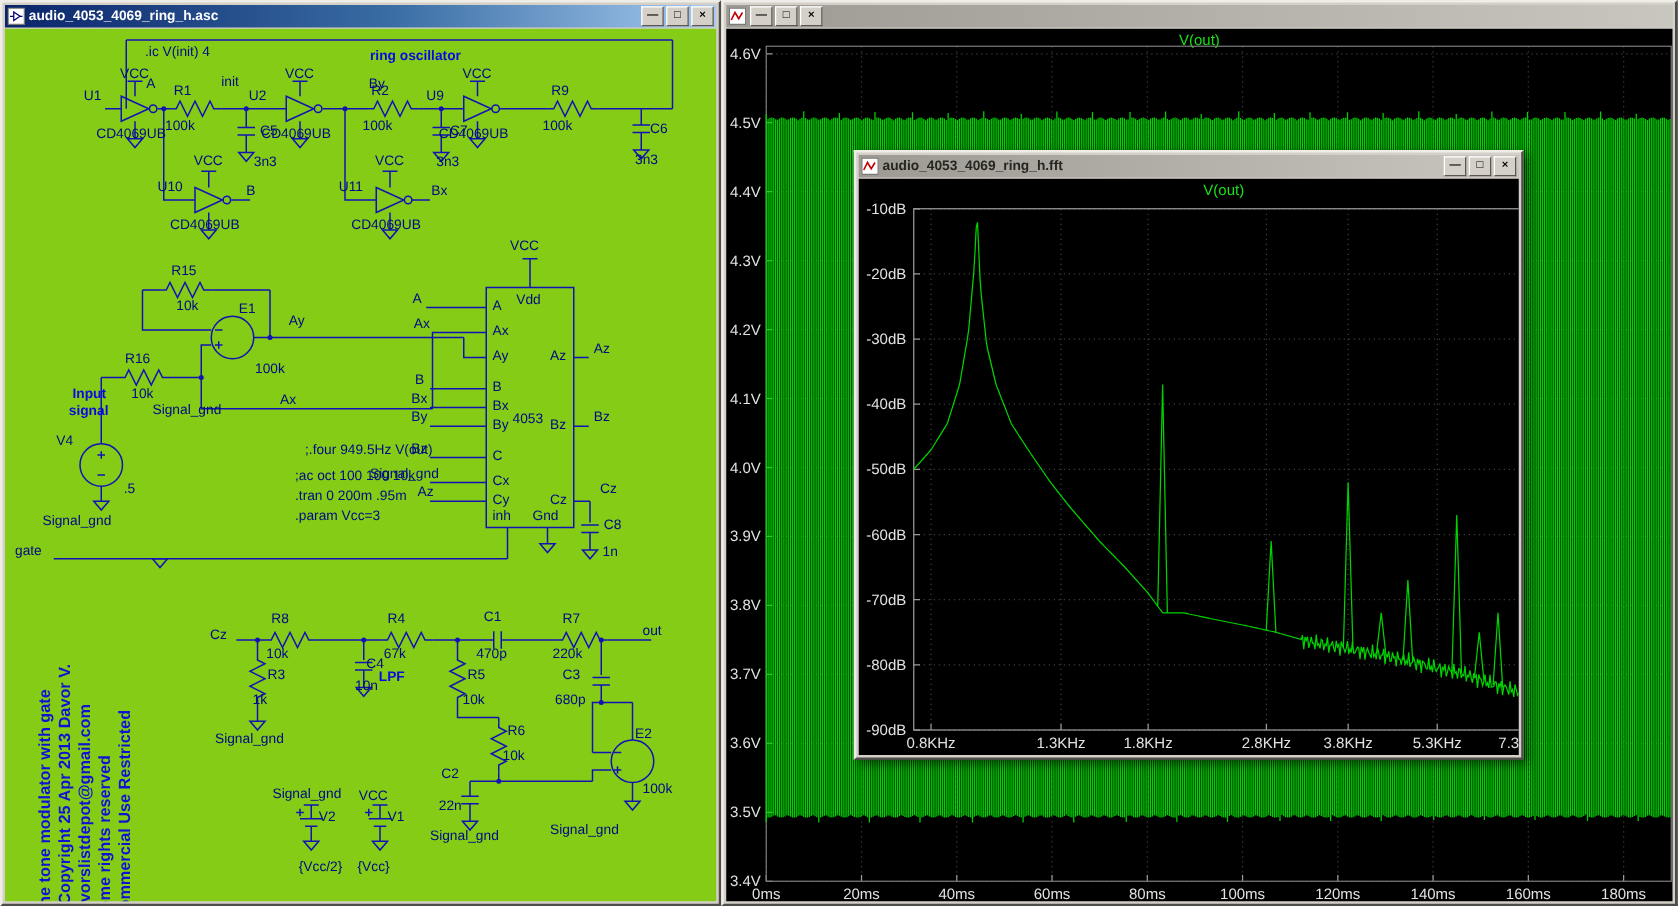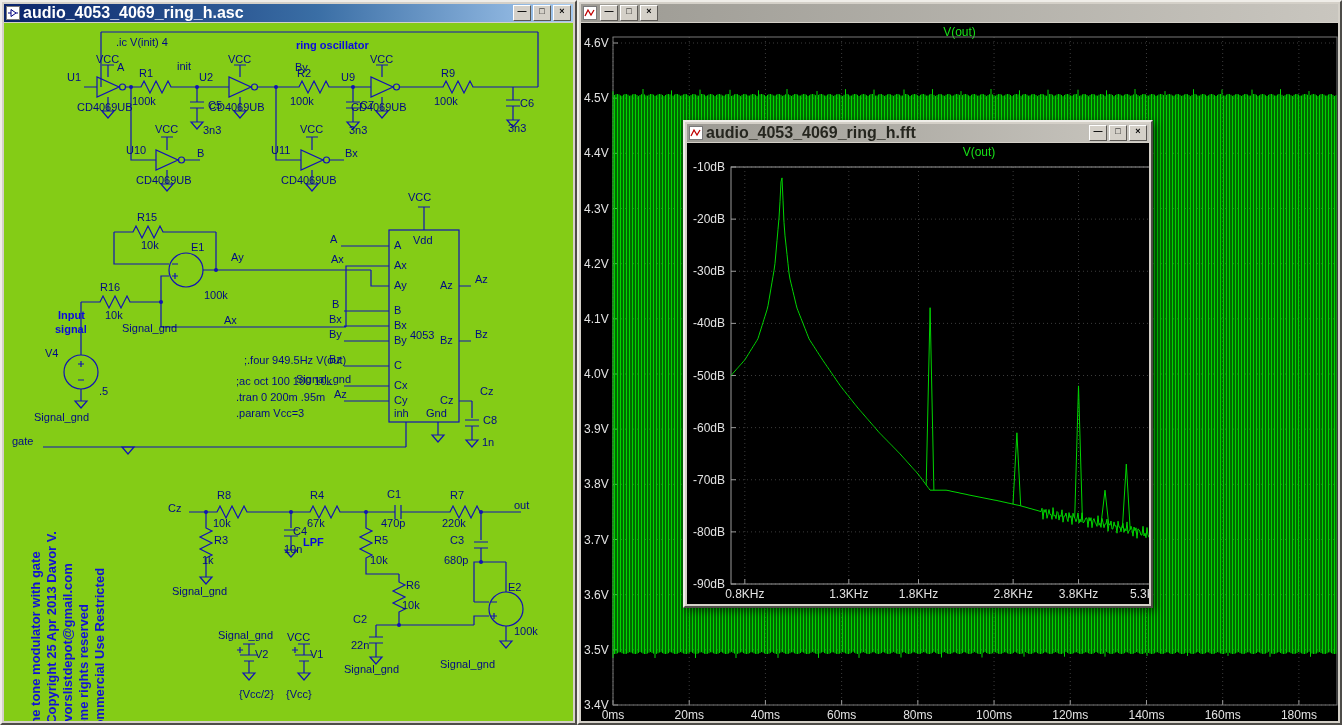--- a/index.html
+++ b/index.html
@@ -2,26 +2,26 @@
 <html><head>
 <meta charset="utf-8">
 <style>
   html,body{margin:0;padding:0}
   body{width:1342px;height:725px;position:relative;background:#6d6a65;overflow:hidden;
        font-family:"Liberation Sans",sans-serif;}
   .win{position:absolute;background:#d4d0c8;border:2px solid;
        border-color:#efede8 #4e4c48 #4e4c48 #efede8;box-sizing:border-box}
   #win-asc{left:0;top:0;width:577px;height:725px;z-index:1}
   #win-raw{left:577px;top:0;width:765px;height:725px;z-index:2}
-  #win-fft{left:683px;top:120px;width:470px;height:488px;z-index:5;box-shadow:3px 3px 8px rgba(0,0,0,.5)}
+  #win-fft{left:683px;top:120px;width:536px;height:488px;z-index:5;box-shadow:3px 3px 8px rgba(0,0,0,.5)}
   .tb{position:absolute;left:2px;top:2px;right:2px;height:18px;display:flex;align-items:center;
       padding:0 2px;gap:3px;box-sizing:border-box}
   .tb.active{background:linear-gradient(90deg,#0a246a,#3a6ea5 55%,#a6caf0)}
   .tb.inactive{background:linear-gradient(90deg,#9c9a93,#c9c6bf)}
-  .tb .title{flex:1;font-size:16px;font-weight:bold;white-space:nowrap;overflow:hidden}
+  .tb .title{flex:1;font-size:11px;font-weight:bold;white-space:nowrap;overflow:hidden}
   .tb.active .title{color:#ffffff}
   .tb.inactive .title{color:#26261f}
   .btns{display:flex;gap:2px}
   .wbtn{width:16px;height:14px;background:#d4d0c8;border:1px solid;border-color:#ffffff #5a5753 #5a5753 #ffffff;
         font-size:9px;line-height:11px;text-align:center;color:#000;font-weight:bold;cursor:default;user-select:none}
   .wicon{width:14px;height:14px;flex:0 0 14px}
   .content{position:absolute;left:2px;top:21px;right:2px;bottom:2px;overflow:hidden}
   #schematic{background:#84cc16;cursor:crosshair}
   #rawplot,#fftplot{background:#000}
   

